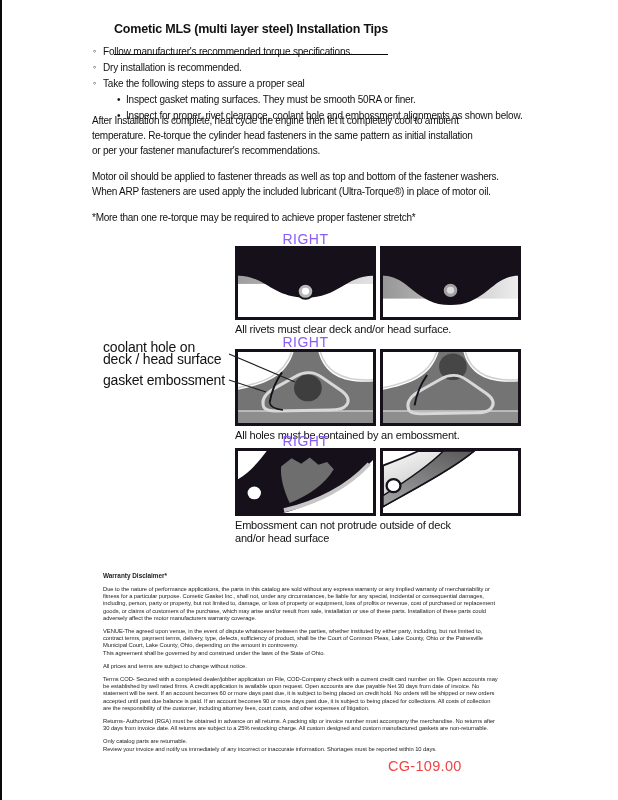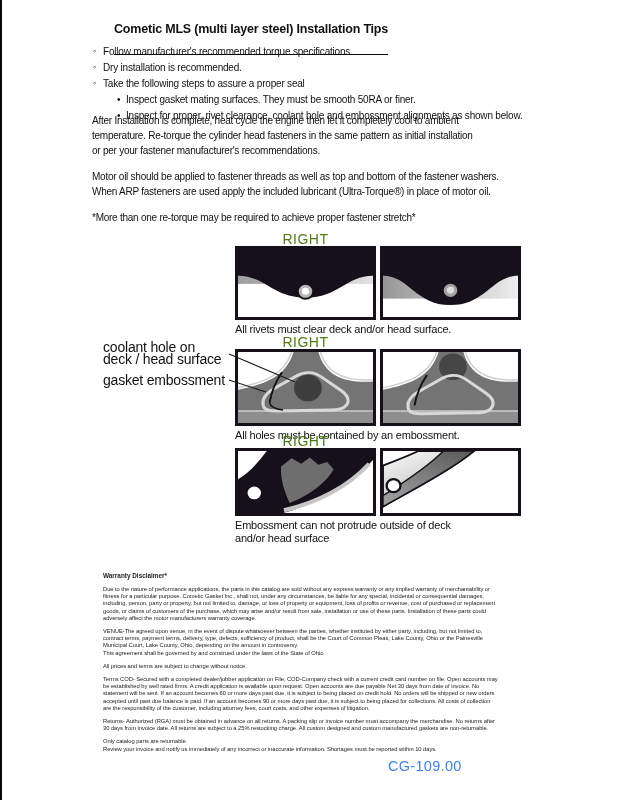--- a/index.html
+++ b/index.html
@@ -18,31 +18,31 @@
   .brow .m{width:10px;flex:0 0 10px;font-size:9px;line-height:15px;}
   .brow.sub{padding-left:24px;}
   .brow.sub .m{width:9px;flex:0 0 9px;font-size:10px;}
   .diesel{position:absolute;left:92px;top:113px;width:445px;}
   .diesel .h{font-size:12px;font-weight:bold;letter-spacing:-0.2px;margin:0 0 9px 0;}
   .diesel p{margin:0 0 11px 0;font-size:10px;line-height:15px;letter-spacing:-0.25px;}
   .pl{white-space:pre-line;}
   .figures{position:absolute;left:235px;top:231px;width:287px;height:330px;}
   .frow{position:absolute;left:0;width:287px;}
   .frow .labels{display:flex;height:15px;}
-  .frow .labels span{width:141px;text-align:center;font-size:14px;letter-spacing:0.5px;color:#4d7c0f;}
+  .frow .labels span{width:141px;text-align:center;font-size:14px;letter-spacing:0.5px;color:#8b5cf6;}
   .frow .labels span:last-child{margin-left:4px;margin-top:24px;}
   .boxes{display:flex;gap:4px;}
   .dbox{border:3px solid #15101a;background:#ffffff;font-size:0;}
   .caption{font-size:11px;letter-spacing:-0.2px;line-height:12.5px;margin-top:3px;color:#121212;}
   .ann{position:absolute;text-align:left;font-size:14px;line-height:11.5px;letter-spacing:-0.2px;color:#121212;}
   .leaders{position:absolute;left:-132px;top:108px;}
   .disclaimer{position:absolute;left:103px;top:572px;width:418px;color:#1c1c1c;}
   .disclaimer .h{font-size:6.4px;font-weight:bold;margin:0 0 7px 0;}
   .disclaimer p{margin:0 0 6px 0;font-size:5.8px;line-height:7.2px;letter-spacing:-0.05px;white-space:pre-line;}
-  .code{position:absolute;left:388px;top:758px;font-size:14.5px;letter-spacing:0.3px;color:#3b82f6;}
+  .code{position:absolute;left:388px;top:758px;font-size:14.5px;letter-spacing:0.3px;color:#ef4444;}
 </style>
 </head>
 <body>
 
 <div class="page">
   <div class="edge"></div>
 
   <h1 class="title">Cometic MLS (multi layer steel) Installation Tips</h1>
 
   <div class="bullets">

